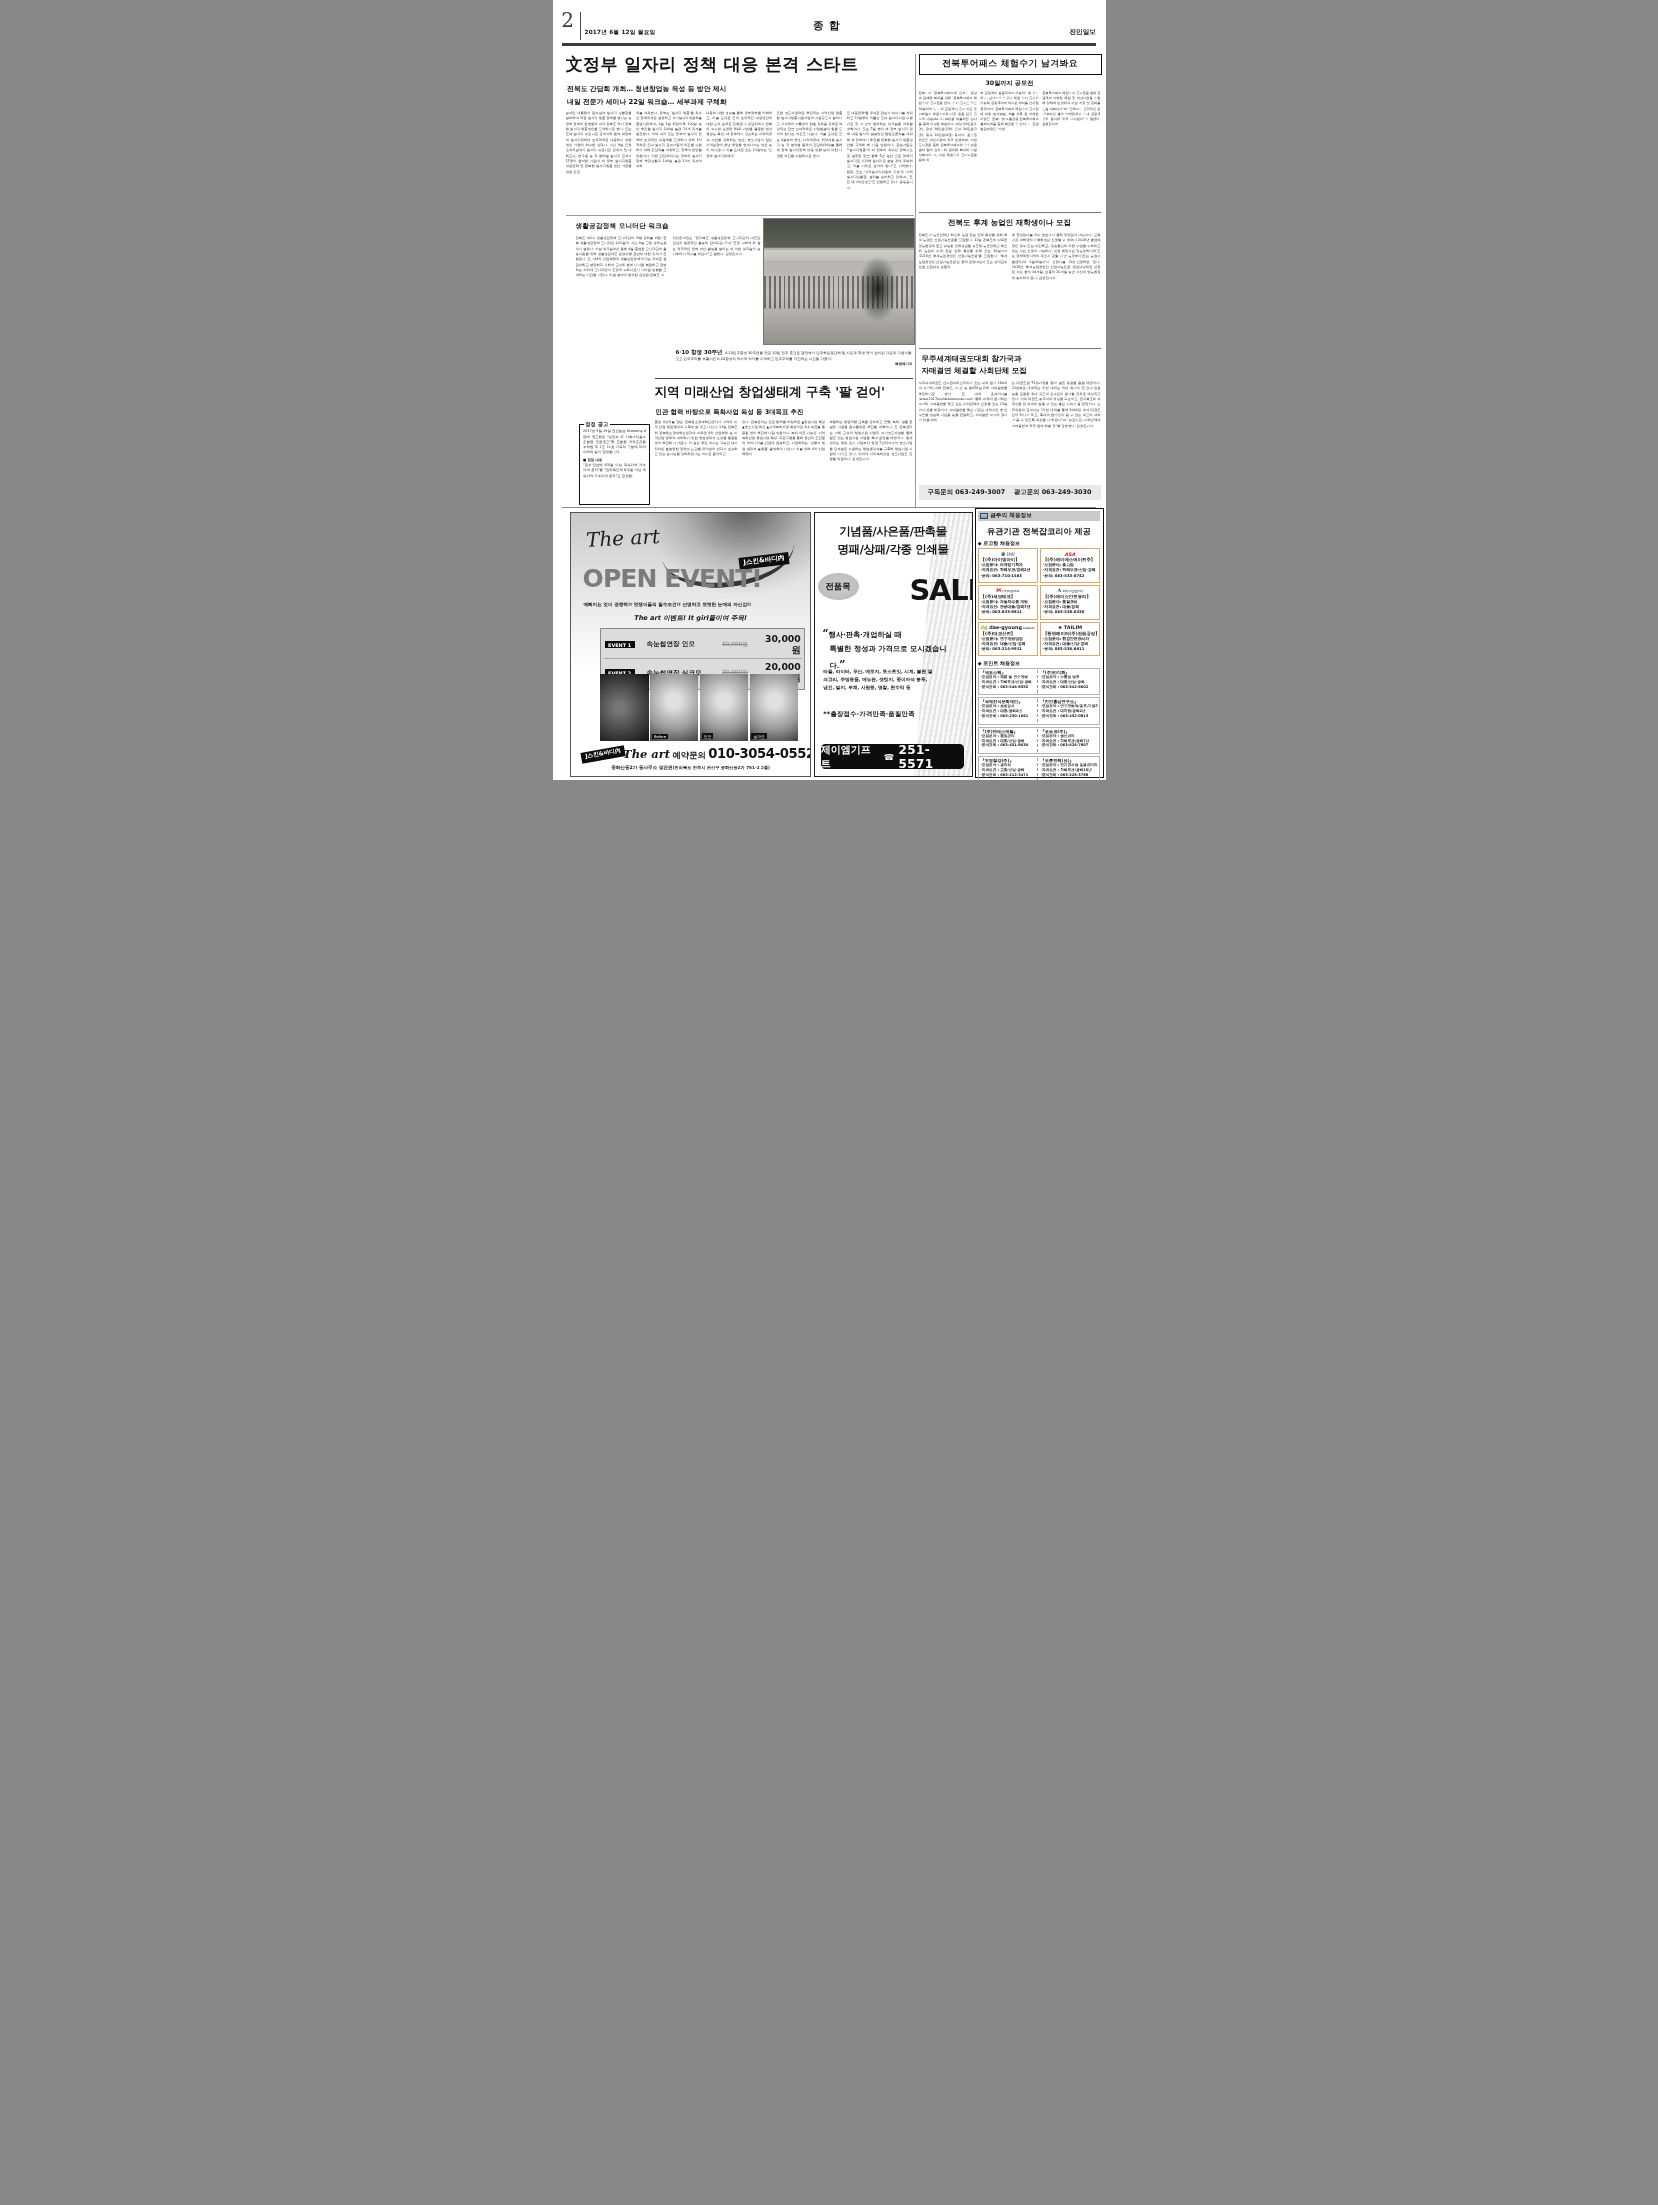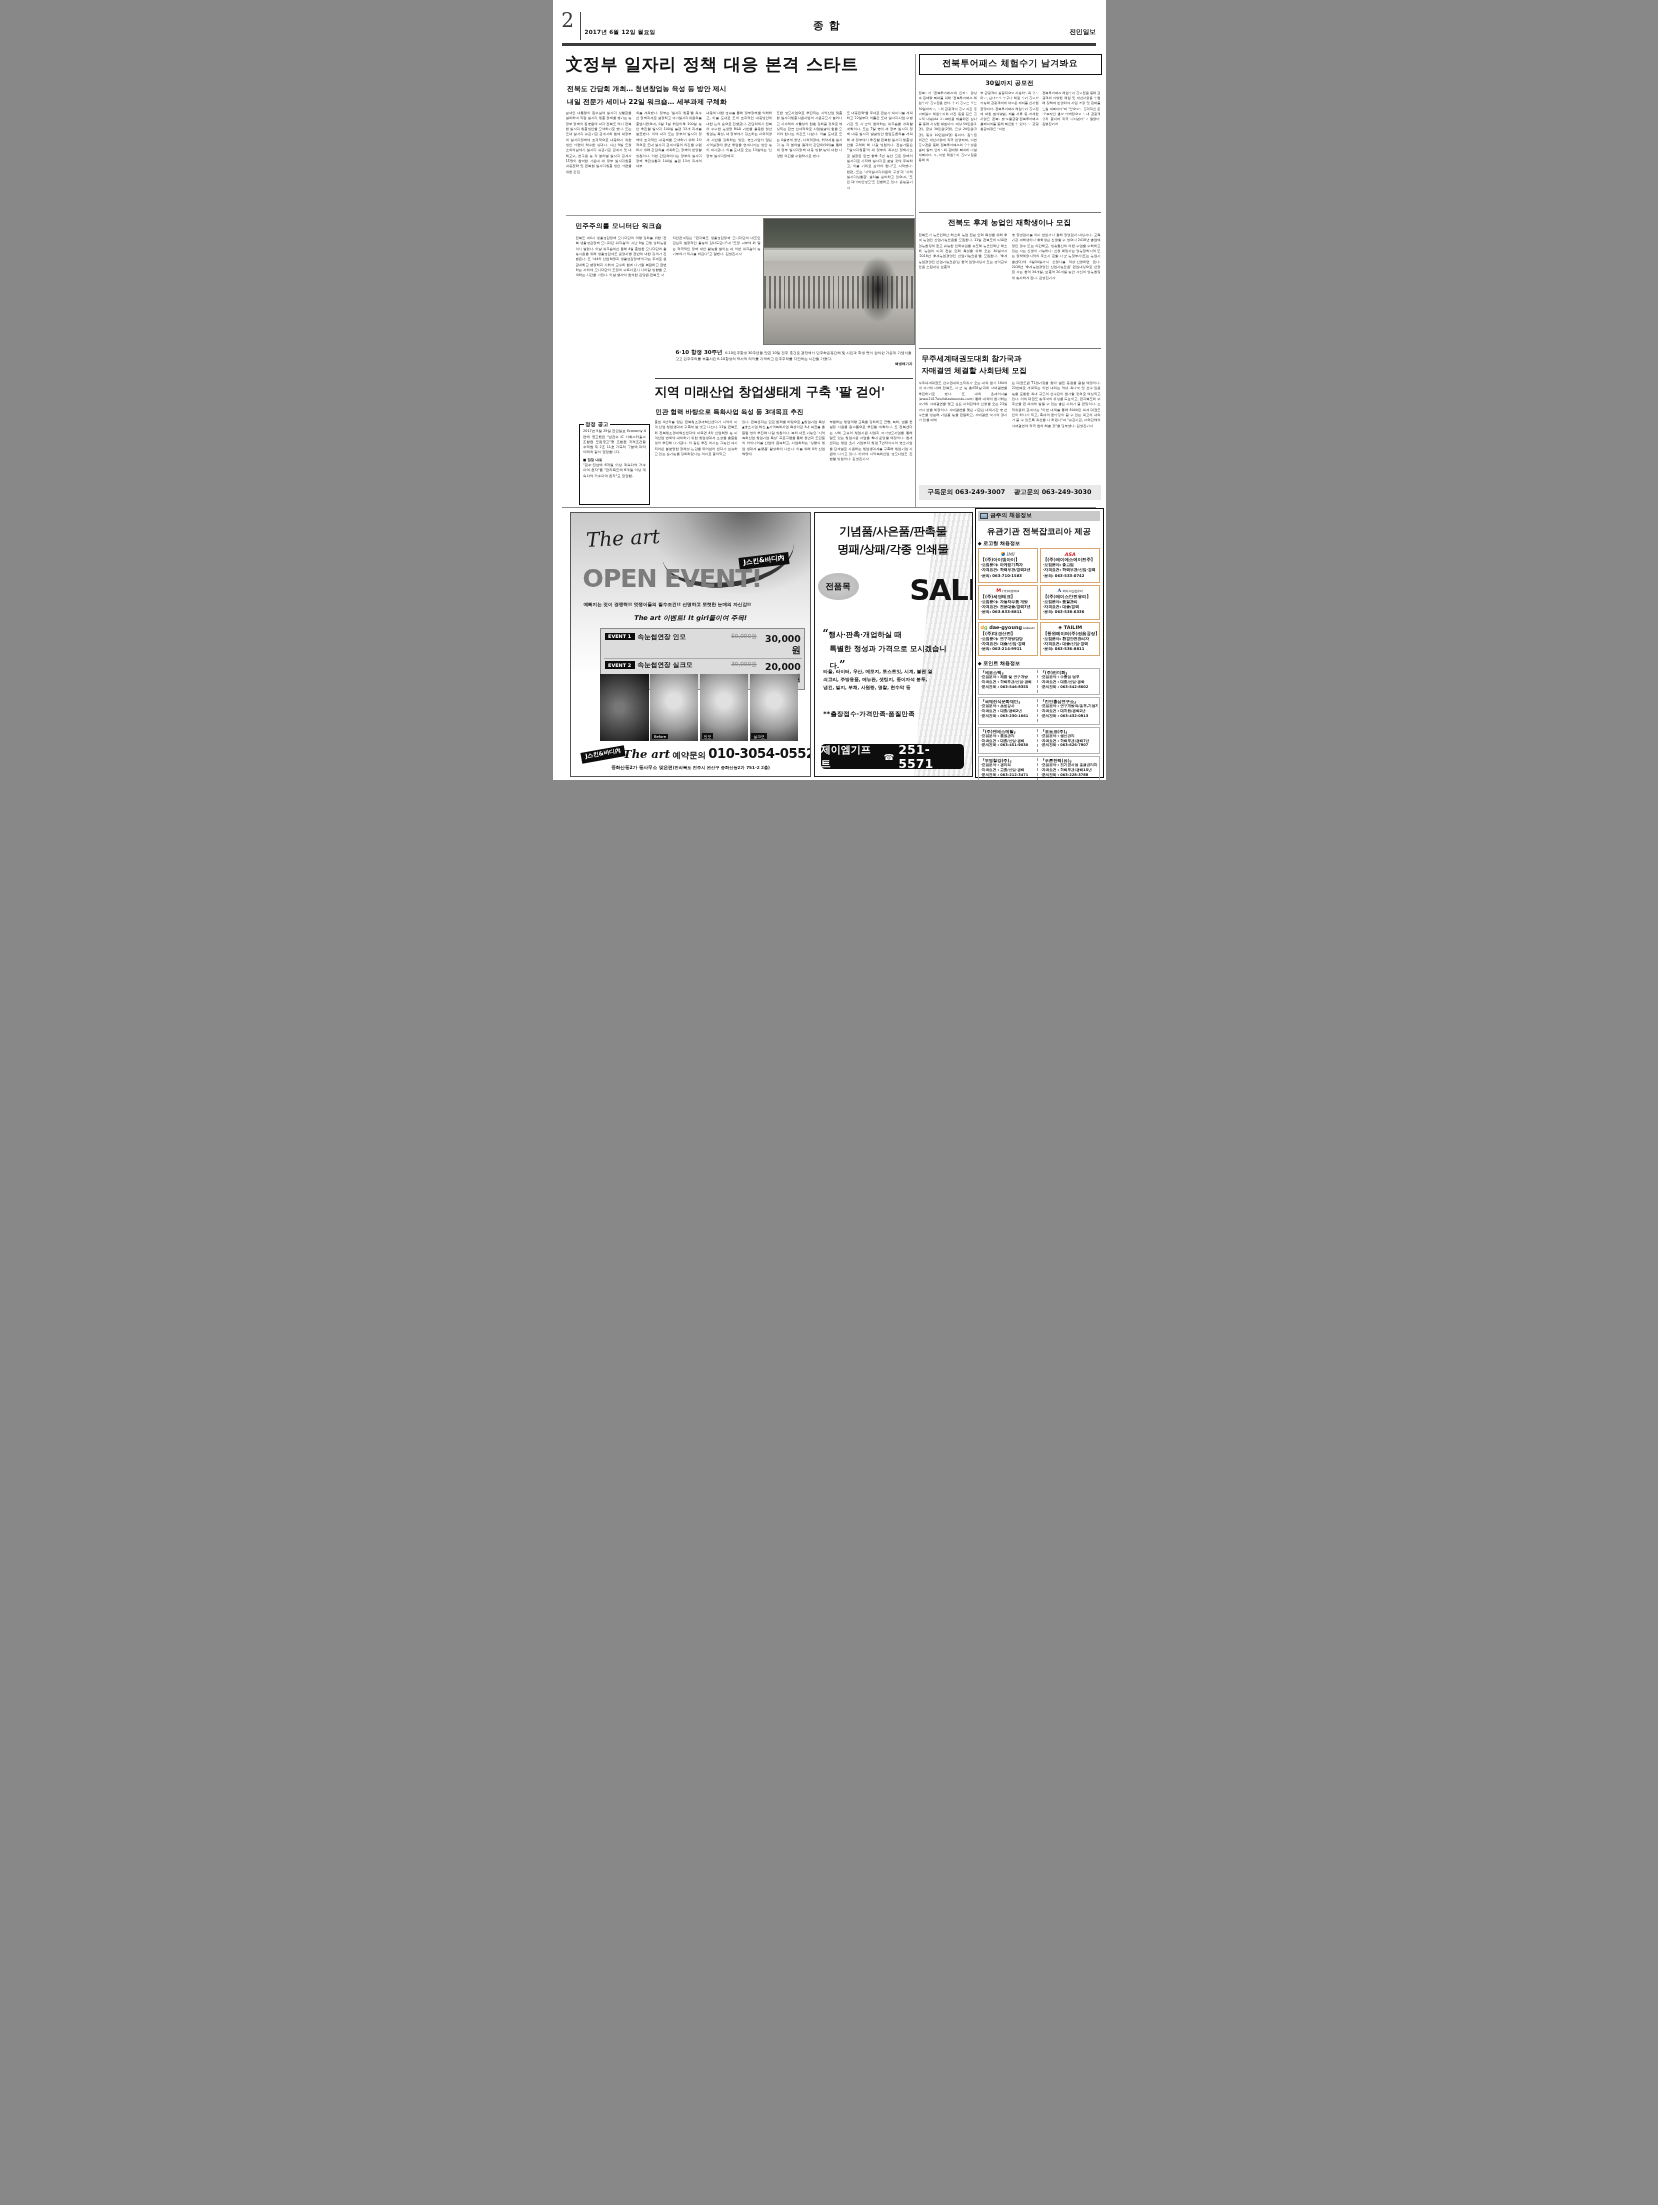--- a/index.html
+++ b/index.html
@@ -74,21 +74,21 @@
   .ta-eye{top:-16px;right:-13.2px;width:176px;height:97px;
        background:radial-gradient(ellipse at 55% 12%,rgba(70,70,70,.8),rgba(130,130,130,.35) 45%,rgba(220,220,220,0) 72%);}
   .ta-arc{top:2.6px;right:16px;width:132px;height:66px;border-radius:50%;border-bottom:5.7px solid rgba(25,25,25,.85);transform:rotate(-7deg);}
   .ta-brand{left:15px;top:13.2px;font-family:"DejaVu Serif","Liberation Serif",serif;font-style:italic;font-size:20px;color:#1d1d1d;transform:rotate(-3deg);}
   .ta-badge{background:#0d0d0d;color:#fff;font-weight:900;padding:1.3px 4.4px;display:inline-block;}
   .ta-badge1{right:21px;top:42px;font-size:6.6px;transform:rotate(-7deg);}
   .ta-open{left:11.5px;top:51px;font-size:25px;font-weight:900;color:#7c7c7c;letter-spacing:-0.9px;white-space:nowrap;}
   .ta-tag{left:12.3px;top:89px;width:216px;font-size:4.6px;font-weight:900;}
   .ta-hand{left:0;right:0;top:101px;text-align:center;font-size:6.6px;font-weight:900;font-style:italic;}
   .ta-panel{left:29px;top:115px;width:198px;background:#dcdcdc;border:0.4px solid #8a8a8a;padding:1.8px 2.6px;}
-  .ta-row{display:flex;align-items:flex-start;gap:3px;padding:1.8px 0.9px;}
+  .ta-row{display:flex;align-items:center;gap:12px;padding:1.8px 0.9px;}
   .ta-row+.ta-row{border-top:0.4px solid #aaa;}
   .ta-ev{background:#0d0d0d;color:#fff;font-size:4.9px;font-weight:bold;padding:0.9px 3.5px;}
   .ta-name{font-size:6.6px;font-weight:900;}
   .ta-old{font-size:5.7px;color:#8a8a8a;text-decoration:line-through;margin-left:auto;}
   .ta-new{font-size:9.3px;font-weight:900;width:41px;text-align:right;}
   .ta-photos{left:29px;top:161px;width:198px;height:67px;display:flex;gap:1.3px;}
   .ta-ph{position:relative;flex:1;background:radial-gradient(circle at 50% 40%,#e0e0e0 15%,#9a9a9a 60%,#3f3f3f 100%);}
   .ta-ph.dark{background:radial-gradient(circle at 40% 50%,#777 10%,#333 70%,#111 100%);}
   .ta-chip{position:absolute;left:1.8px;bottom:1.8px;background:#111;color:#fff;font-size:3.7px;padding:0.4px 2.2px;}
   .ta-badge2{left:9.7px;top:236px;font-size:5.7px;transform:rotate(-10deg);}
@@ -162,21 +162,21 @@
   <div class="abs m-body">
     <div class="bodycol just">문재인 대통령이 집무실에 일자리 상황판을 설치하며 직접 일자리 창출 정책을 챙기는 등 정부 정책이 집중됨에 따라 전북도 역시 전북형 일자리 창출방안을 모색하기로 했다. 도는 도내 일자리 유관기관 관계자와 함께 새정부의 일자리정책에 효과적으로 대응하기 위한 방안 마련에 착수한 상태다. 지난 9일 도청 소회의실에서 일자리 유관기관 관계자 및 대학교수, 연구원 등 각 분야별 일자리 관계자 15명이 참석한 가운데 새 정부 일자리창출 대응전략 및 전북형 일자리창출 방안 마련을 위한 간담</div>
     <div class="bodycol just">회를 개최했다. 정부는 '일자리 창출'을 최우선 정책과제로 설정하고 국가일자리위원회를 출범시켰으며, 6월 1일 취임이후 100일 동안 추진할 일자리 100일 플랜 13개 과제를 발표했다. 이에 따라 도는 정부의 일자리 정책에 효과적인 대응책을 모색하기 위해 1차적으로 도내 일자리 관계자들의 의견을 수렴하기 위해 간담회를 개최하고, 정책에 반영할 방침이다. 이번 간담회에서는 정부의 일자리정책 추진상황과 100일 플랜 13개 과제의 세부</div>
     <div class="bodycol just">내용에 대한 공유를 통해 정부정책을 이해하고, 이를 토대로 도의 효과적인 대응방안에 대한 논의 순으로 진행됐다. 간담회에서 전북의 우수한 농생명 R&amp;D 기반을 활용한 청년창업농 육성, 새 정부에서 강조하는 사회적경제 기반을 강화하는 방안, 중소기업이 많은 지역실정에 청년 취업을 연계시키는 방안 등이 제시됐다. 이를 토대로 오는 13일에는 '신정부 일자리정책과</div>
     <div class="bodycol just">또한 공모사업으로 추진되는 지역산업 맞춤형 일자리창출지원사업의 지원규모가 늘어나고 지자체의 자율성이 한층 강화될 것으로 예상되는 만큼 선제적으로 사업발굴에 힘을 모아야 한다는 의견도 나왔다. 이를 토대로 도는 6월중에 청년, 사회적경제, 취약계층 일자리 등 각 분야별 릴레이 간담회(9회)를 통해 새 정부 일자리정책 대응 방향 등에 대한 다양한 의견을 수렴하기로 했다.</div>
     <div class="bodycol just">도 대응전략'을 주제로 전문가 세미나를 개최하고 22일부터 이틀간 도내 일자리사업 수행기관 및 시·군이 참여하는 워크숍을 개최할 계획이다. 도는 7월 중에 새 정부 일자리 정책 대응 일자리 발굴방안 협업토론회를 개최해 새 정부에서 추진할 전북형 일자리 창출방안을 구체화 해 나갈 방침이다. 전문가들은 "'일자리창출'이 새 정부의 최우선 정책기조로 설정된 만큼 향후 5년 동안 모든 정책이 일자리로 시작해 일자리로 끝날 것에 주목하고, 이를 기회로 삼아야 한다"고 지적했다. 한편, 도는 '지역일자리위원회 구성'과 '자체 일자리상황판' 설치를 준비하고 있으며, '도민 테마제안공모'도 진행하고 있다. 윤동길기자</div>
   </div>
   <div class="abs rule-a"></div>
   <div class="abs v-sep"></div>
 
-  <div class="abs mo-headline">민주주의를 모니터단 워크숍</div>
+  <div class="abs mo-headline">생활공감정책 모니터단 워크숍</div>
   <div class="abs mo-col1 bodycol just">전북도 제6기 생활공감정책 모니터단의 역량 강화를 위한 '전북 생활공감정책 모니터단 워크숍'이 지난 9일 고창 상하농원에서 열렸다. 이날 워크숍에선 올해 4월 출범한 모니터단의 활동지원을 위해 생활공감제도 운영사항 전반에 대한 강의가 진행됐다. 또 '제4차 산업혁명과 생활공감정책'이라는 주제로 원광대학교 행정학과 서휘석 교수와 함께 다가올 복잡하고 급변하는 사회에 모니터단이 도정의 파트너로서 나아갈 방향을 모색하는 시간을 가졌다. 이날 행사에 참석한 김양원 전북도 자</div>
   <div class="abs mo-col2 bodycol just">치안전국장은 "전라북도 생활공감정책 모니터단의 대도민 관심과 열정적인 활동에 감사드린다"며 "도정 피부에 와 닿는 적극적인 정책 제안 활동을 벌이는 데 이번 워크숍이 동기부여가 되기를 바란다"고 말했다.  김병진기자</div>
   <div class="abs photo"></div>
   <div class="abs caption">
     <span class="cap-label">6·10 항쟁 30주년</span><span>6.10민주항쟁 30주년을 맞은 10일 전주 충경로 광장에서 민주화운동단체 및 시민과 학생 등이 참여한 가운데 기념식을 갖고 민주주의를 부활시킨 6.10항쟁의 역사적 의미를 기억하고 민주주의를 다짐하는 시간을 가졌다.</span>
     <span class="byline b">백병배기자</span>
   </div>
   <div class="abs rule-b"></div>
 
   <div class="abs f-headline">지역 미래산업 창업생태계 구축 '팔 걷어'</div>

